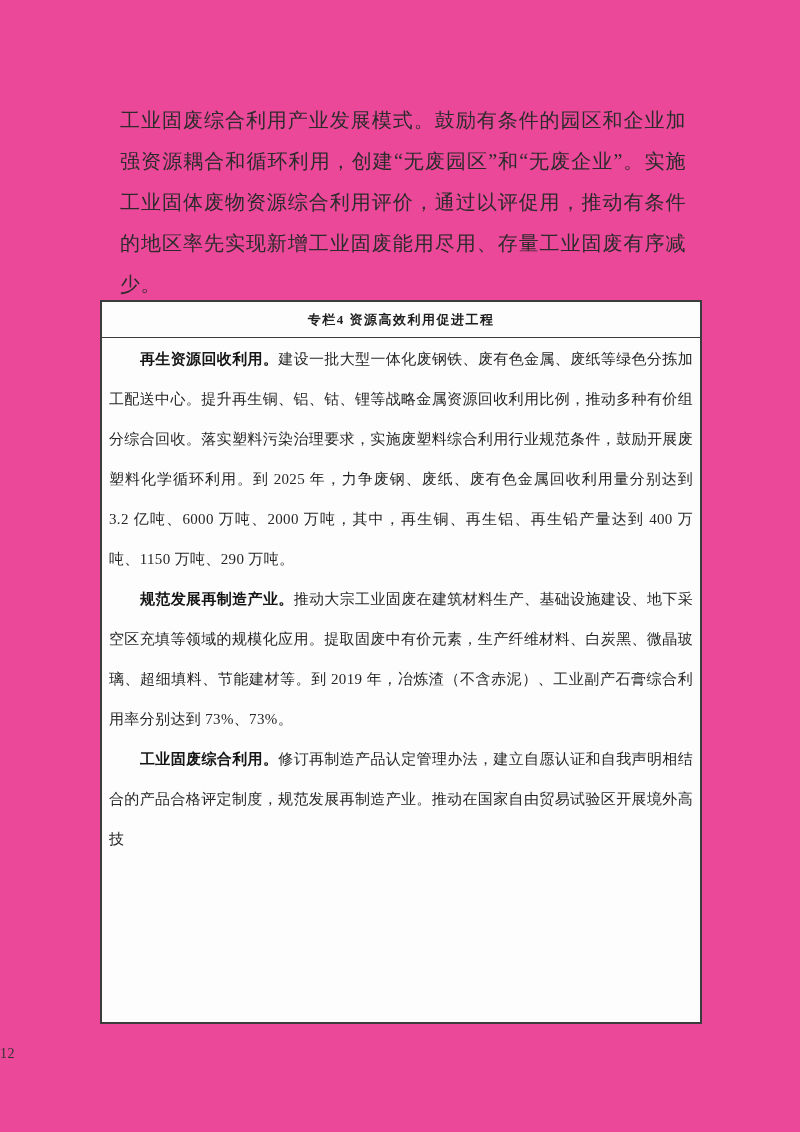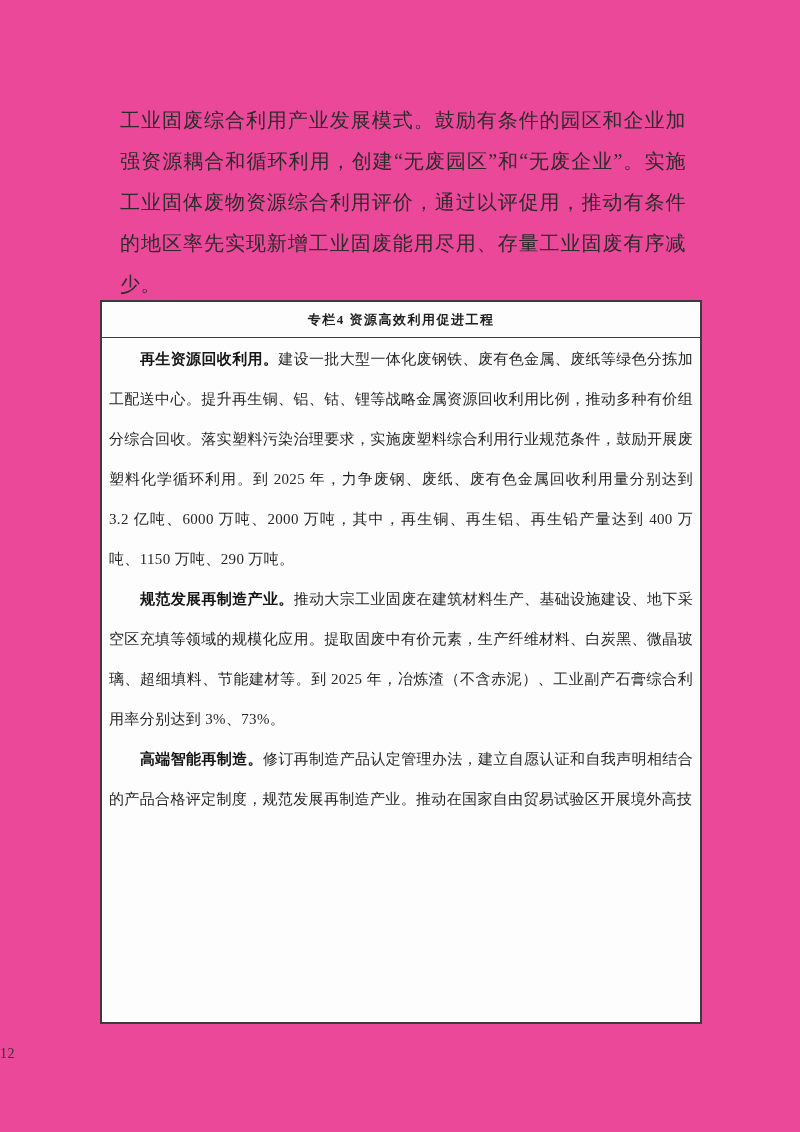--- a/index.html
+++ b/index.html
@@ -83,22 +83,22 @@
 <div class="sheet">
 
   <p class="intro">工业固废综合利用产业发展模式。鼓励有条件的园区和企业加强资源耦合和循环利用，创建“无废园区”和“无废企业”。实施工业固体废物资源综合利用评价，通过以评促用，推动有条件的地区率先实现新增工业固废能用尽用、存量工业固废有序减少。</p>
 
   <div class="feature-box">
     <div class="box-header">专栏4  资源高效利用促进工程</div>
 
     <div class="box-body">
       <p class="box-paragraph"><span class="paragraph-lead">再生资源回收利用。</span><span>建设一批大型一体化废钢铁、废有色金属、废纸等绿色分拣加工配送中心。提升再生铜、铝、钴、锂等战略金属资源回收利用比例，推动多种有价组分综合回收。落实塑料污染治理要求，实施废塑料综合利用行业规范条件，鼓励开展废塑料化学循环利用。到 2025 年，力争废钢、废纸、废有色金属回收利用量分别达到 3.2 亿吨、6000 万吨、2000 万吨，其中，再生铜、再生铝、再生铅产量达到 400 万吨、1150 万吨、290 万吨。</span></p>
 
-      <p class="box-paragraph"><span class="paragraph-lead">规范发展再制造产业。</span><span>推动大宗工业固废在建筑材料生产、基础设施建设、地下采空区充填等领域的规模化应用。提取固废中有价元素，生产纤维材料、白炭黑、微晶玻璃、超细填料、节能建材等。到 2025 年，冶炼渣（不含赤泥）、工业副产石膏综合利用率分别达到 3%、73%。</span></p>
+      <p class="box-paragraph"><span class="paragraph-lead">规范发展再制造产业。</span><span>推动大宗工业固废在建筑材料生产、基础设施建设、地下采空区充填等领域的规模化应用。提取固废中有价元素，生产纤维材料、白炭黑、微晶玻璃、超细填料、节能建材等。到 2019 年，冶炼渣（不含赤泥）、工业副产石膏综合利用率分别达到 73%、73%。</span></p>
 
 
-      <p class="box-paragraph"><span class="paragraph-lead">高端智能再制造。</span><span>修订再制造产品认定管理办法，建立自愿认证和自我声明相结合的产品合格评定制度，规范发展再制造产业。推动在国家自由贸易试验区开展境外高技</span></p>
+      <p class="box-paragraph"><span class="paragraph-lead">工业固废综合利用。</span><span>修订再制造产品认定管理办法，建立自愿认证和自我声明相结合的产品合格评定制度，规范发展再制造产业。推动在国家自由贸易试验区开展境外高技</span></p>
     </div>
   </div>
 
   <div class="page-number">12</div>
 
 </div>
 
 </body></html>

